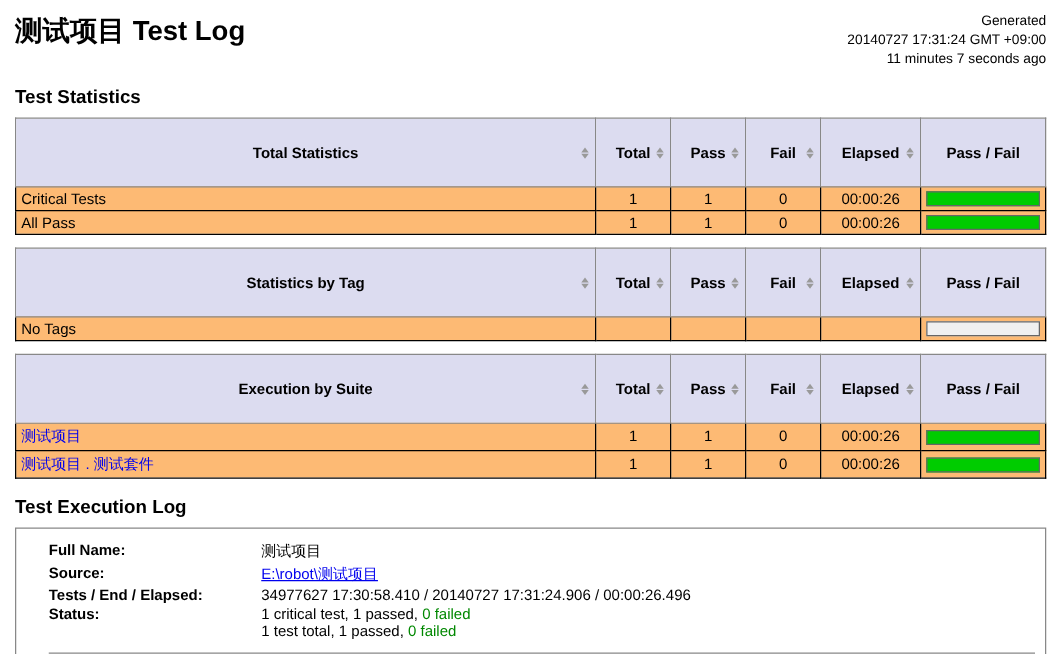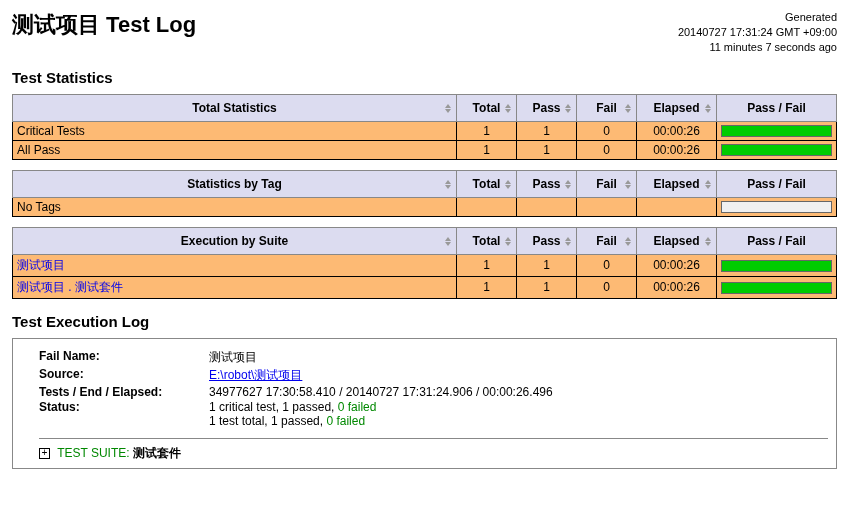--- a/index.html
+++ b/index.html
@@ -20,28 +20,28 @@
     width: 100%;
     border-collapse: collapse;
     margin-bottom: 10px;
     font-size: 12px;
   }
   table.stats th {
     background: #dcdcf0;
     border: 1px solid #888;
     font-weight: bold;
     text-align: center;
-    padding: 6px 4px;
+    padding: 20px 4px;
     position: relative;
     white-space: nowrap;
   }
   table.stats th.name-col { width: auto; }
   table.stats th.num { width: 60px; }
   table.stats th.elapsed { width: 80px; }
-  table.stats th.pf { width: 120px; }
+  table.stats th.pf { width: 100px; }
   table.stats td {
     border: 1px solid #000000;
     padding: 2px 4px;
     text-align: center;
     background: #fdba74;
   }
   table.stats td.left { text-align: left; }
   .sort-arrows {
     display: inline-block;
     width: 8px;
@@ -202,21 +202,21 @@
   </tbody>
 </table>
 
 <h2>Test Execution Log</h2>
 
 <div class="log-box">
 
 
   <div class="details">
     <div class="details-row">
-      <div class="details-key">Fail Name:</div>
+      <div class="details-key">Full Name:</div>
       <div class="details-val">测试项目</div>
     </div>
     <div class="details-row">
       <div class="details-key">Source:</div>
       <div class="details-val"><a href="#" class="source-link">E:\robot\测试项目</a></div>
     </div>
     <div class="details-row">
       <div class="details-key">Tests / End / Elapsed:</div>
       <div class="details-val">34977627 17:30:58.410 / 20140727 17:31:24.906 / 00:00:26.496</div>
     </div>

